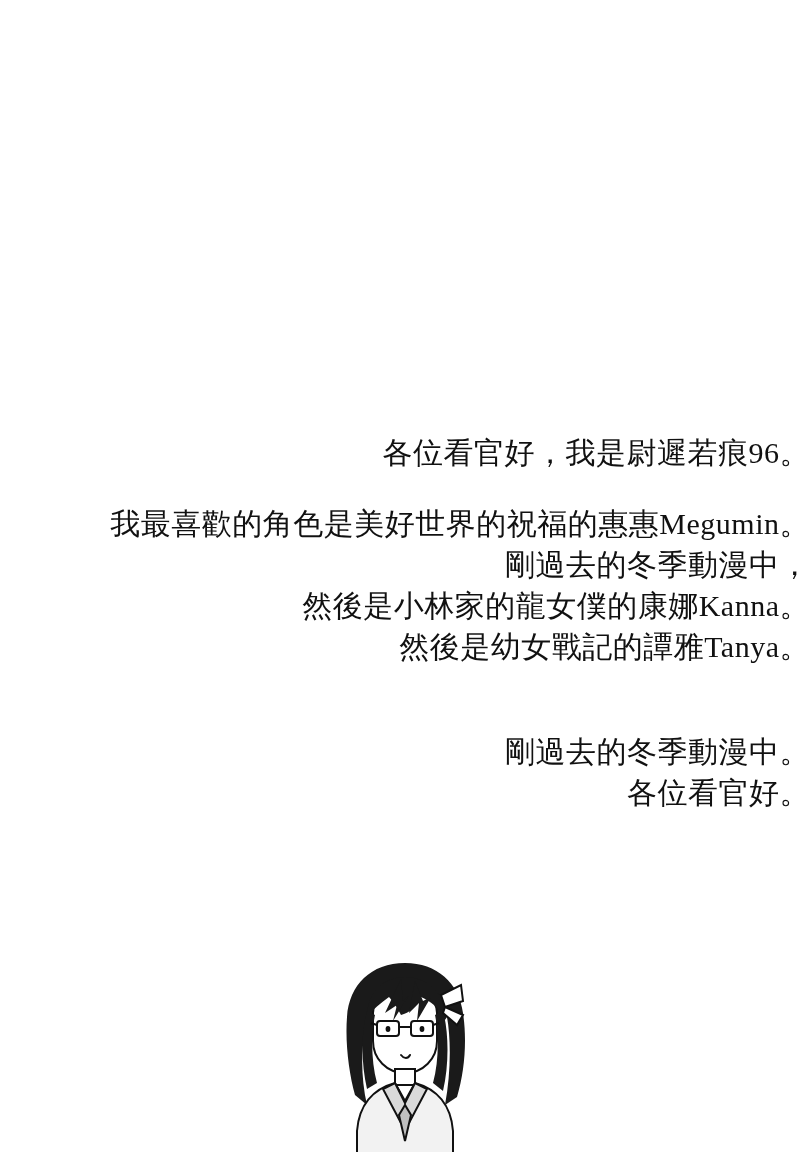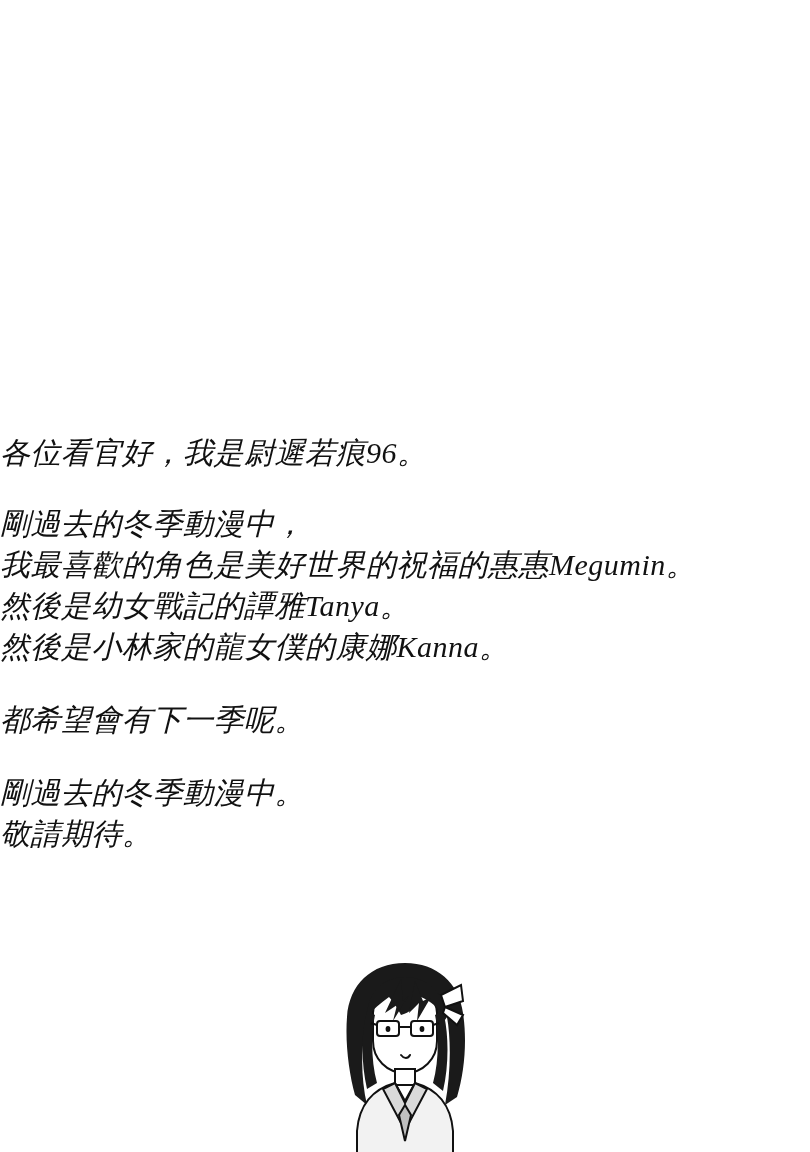--- a/index.html
+++ b/index.html
@@ -18,22 +18,21 @@
     position: relative;
     width: 810px;
     height: 1152px;
     background: #ffffff;
   }
   .note-block {
     position: absolute;
     left: 0;
     top: 432px;
     width: 810px;
-    text-align: left;
-    font-style: italic;
+    text-align: right;
   }
   .para {
     margin: 0;
     padding: 0;
   }
   .line {
     display: block;
     font-size: 30px;
     line-height: 41px;
     letter-spacing: 0.5px;
@@ -63,37 +62,34 @@
 
   <div class="note-block">
 
     <div class="para">
       <span class="line">各位看官好，我是尉遲若痕96。</span>
     </div>
 
     <div class="gap-md"></div>
 
     <div class="para">
+      <span class="line">我最喜歡的角色是美好世界的祝福的惠惠Megumin。</span>
       <span class="line">剛過去的冬季動漫中，</span>
-      <span class="line">我最喜歡的角色是美好世界的祝福的惠惠Megumin。</span>
+      <span class="line">然後是小林家的龍女僕的康娜Kanna。</span>
       <span class="line">然後是幼女戰記的譚雅Tanya。</span>
-      <span class="line">然後是小林家的龍女僕的康娜Kanna。</span>
     </div>
 
     <div class="gap-lg"></div>
 
-    <div class="para">
-      <span class="line">都希望會有下一季呢。</span>
-    </div>
 
     <div class="gap-lg"></div>
 
     <div class="para">
       <span class="line">剛過去的冬季動漫中。</span>
-      <span class="line">敬請期待。</span>
+      <span class="line">各位看官好。</span>
     </div>
 
   </div>
 
   <div class="character">
     <svg width="200" height="200" viewBox="0 0 200 200" xmlns="http://www.w3.org/2000/svg">
 
       <path d="M100 8 C66 8 44 30 42 62 C40 88 44 118 50 140 L62 150 C56 124 56 96 60 78 C72 86 92 88 108 84 C124 80 136 72 142 62 C146 84 146 118 140 150 L152 142 C160 116 162 84 158 58 C154 28 132 8 100 8 Z" fill="#1a1a1a"></path>
 
       <path d="M68 58 C68 44 82 34 100 34 C118 34 132 44 132 58 L132 86 C132 104 118 118 100 118 C82 118 68 104 68 86 Z" fill="#ffffff" stroke="#111111" stroke-width="2"></path>

